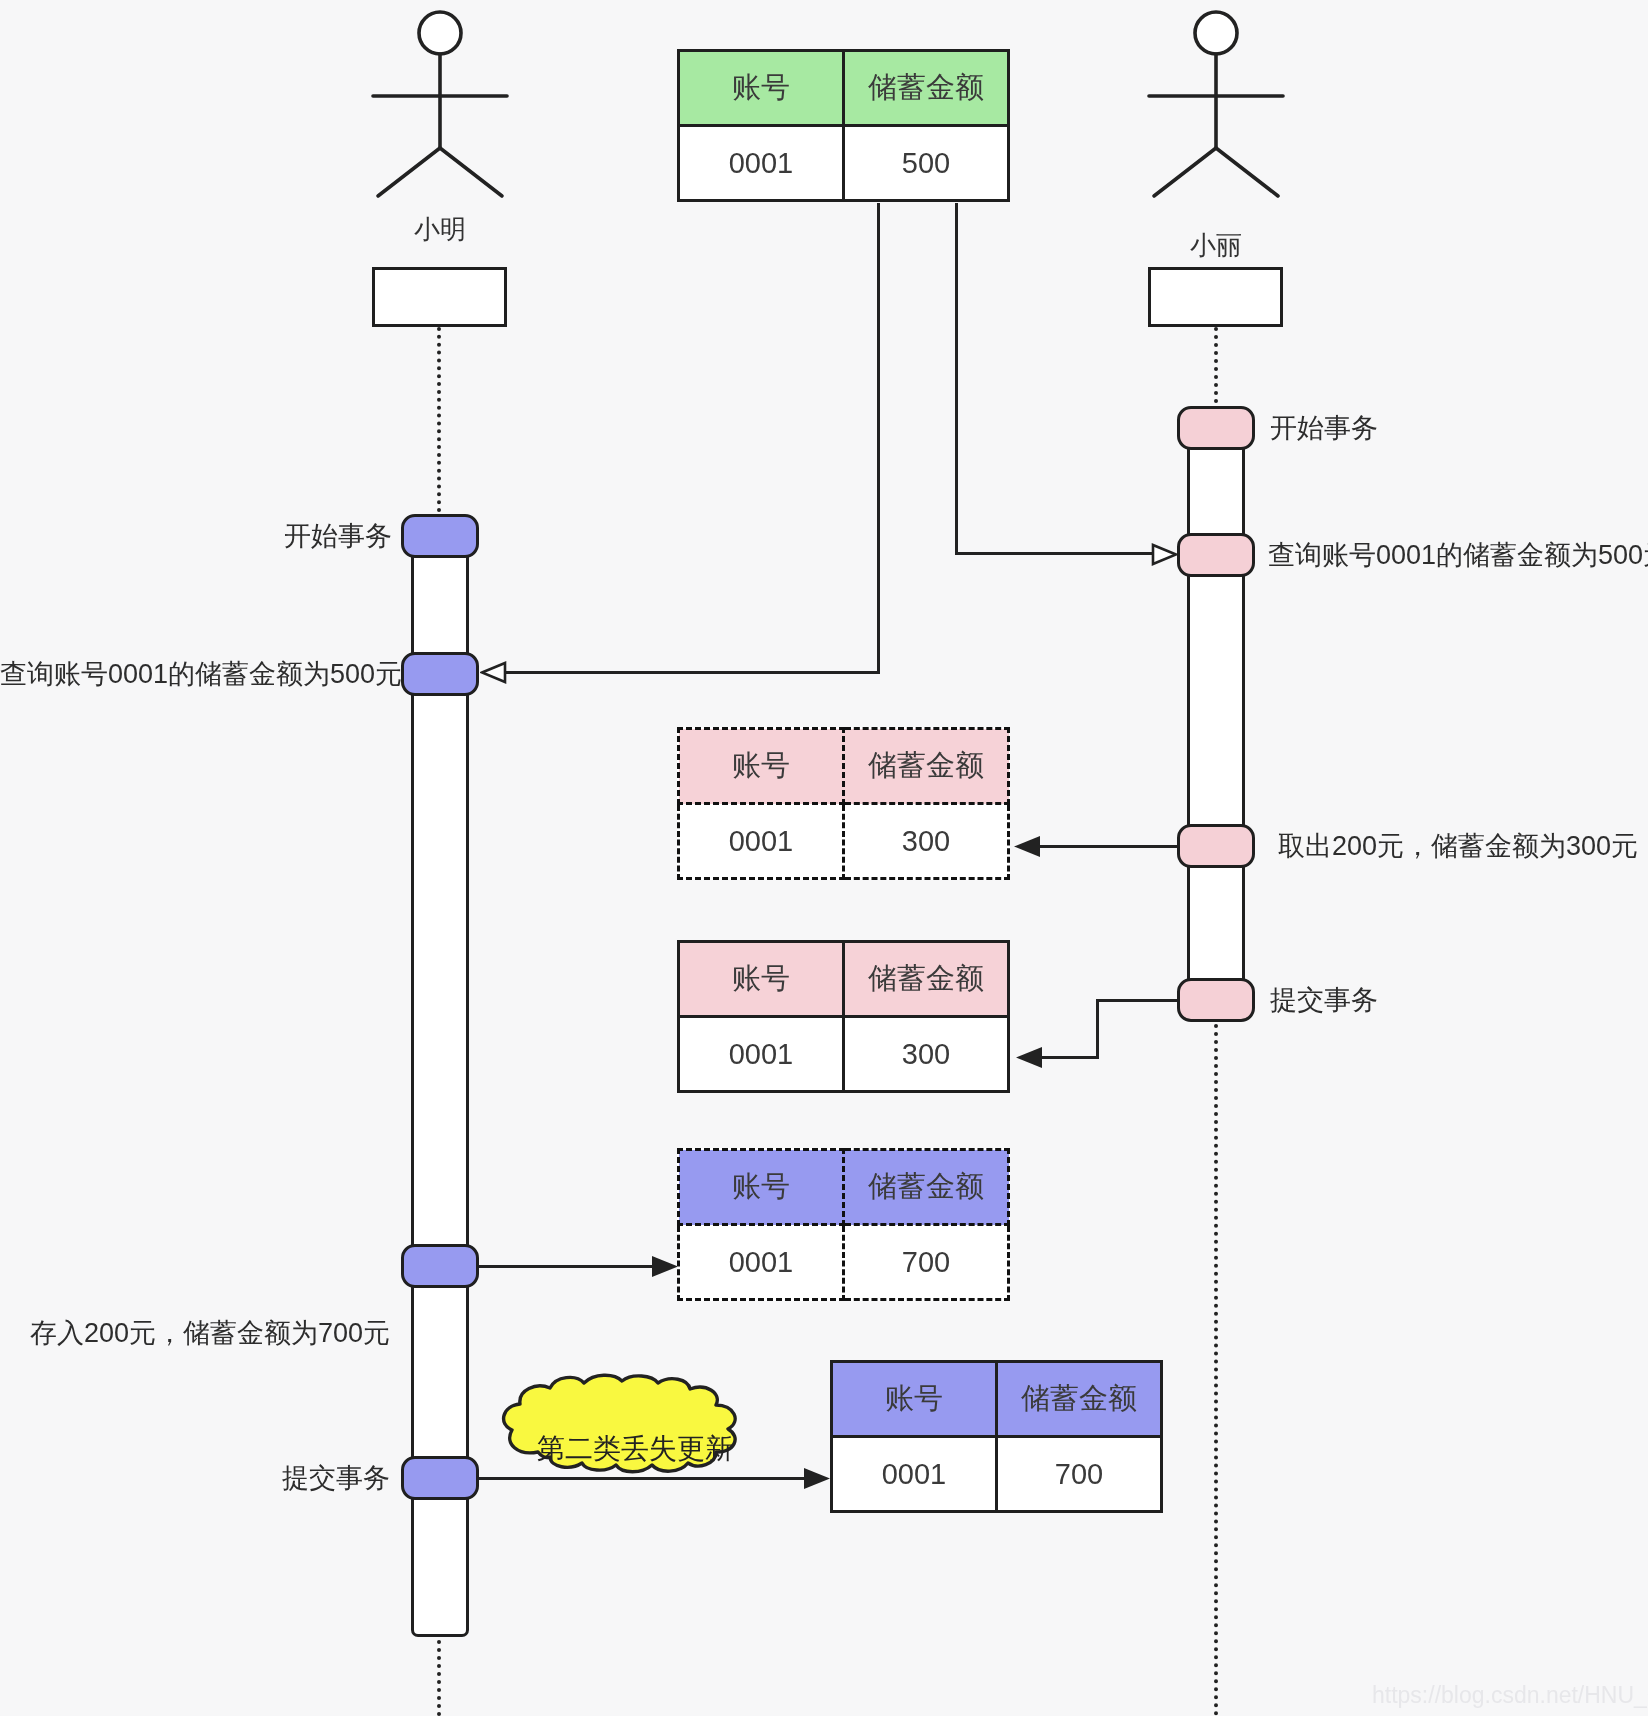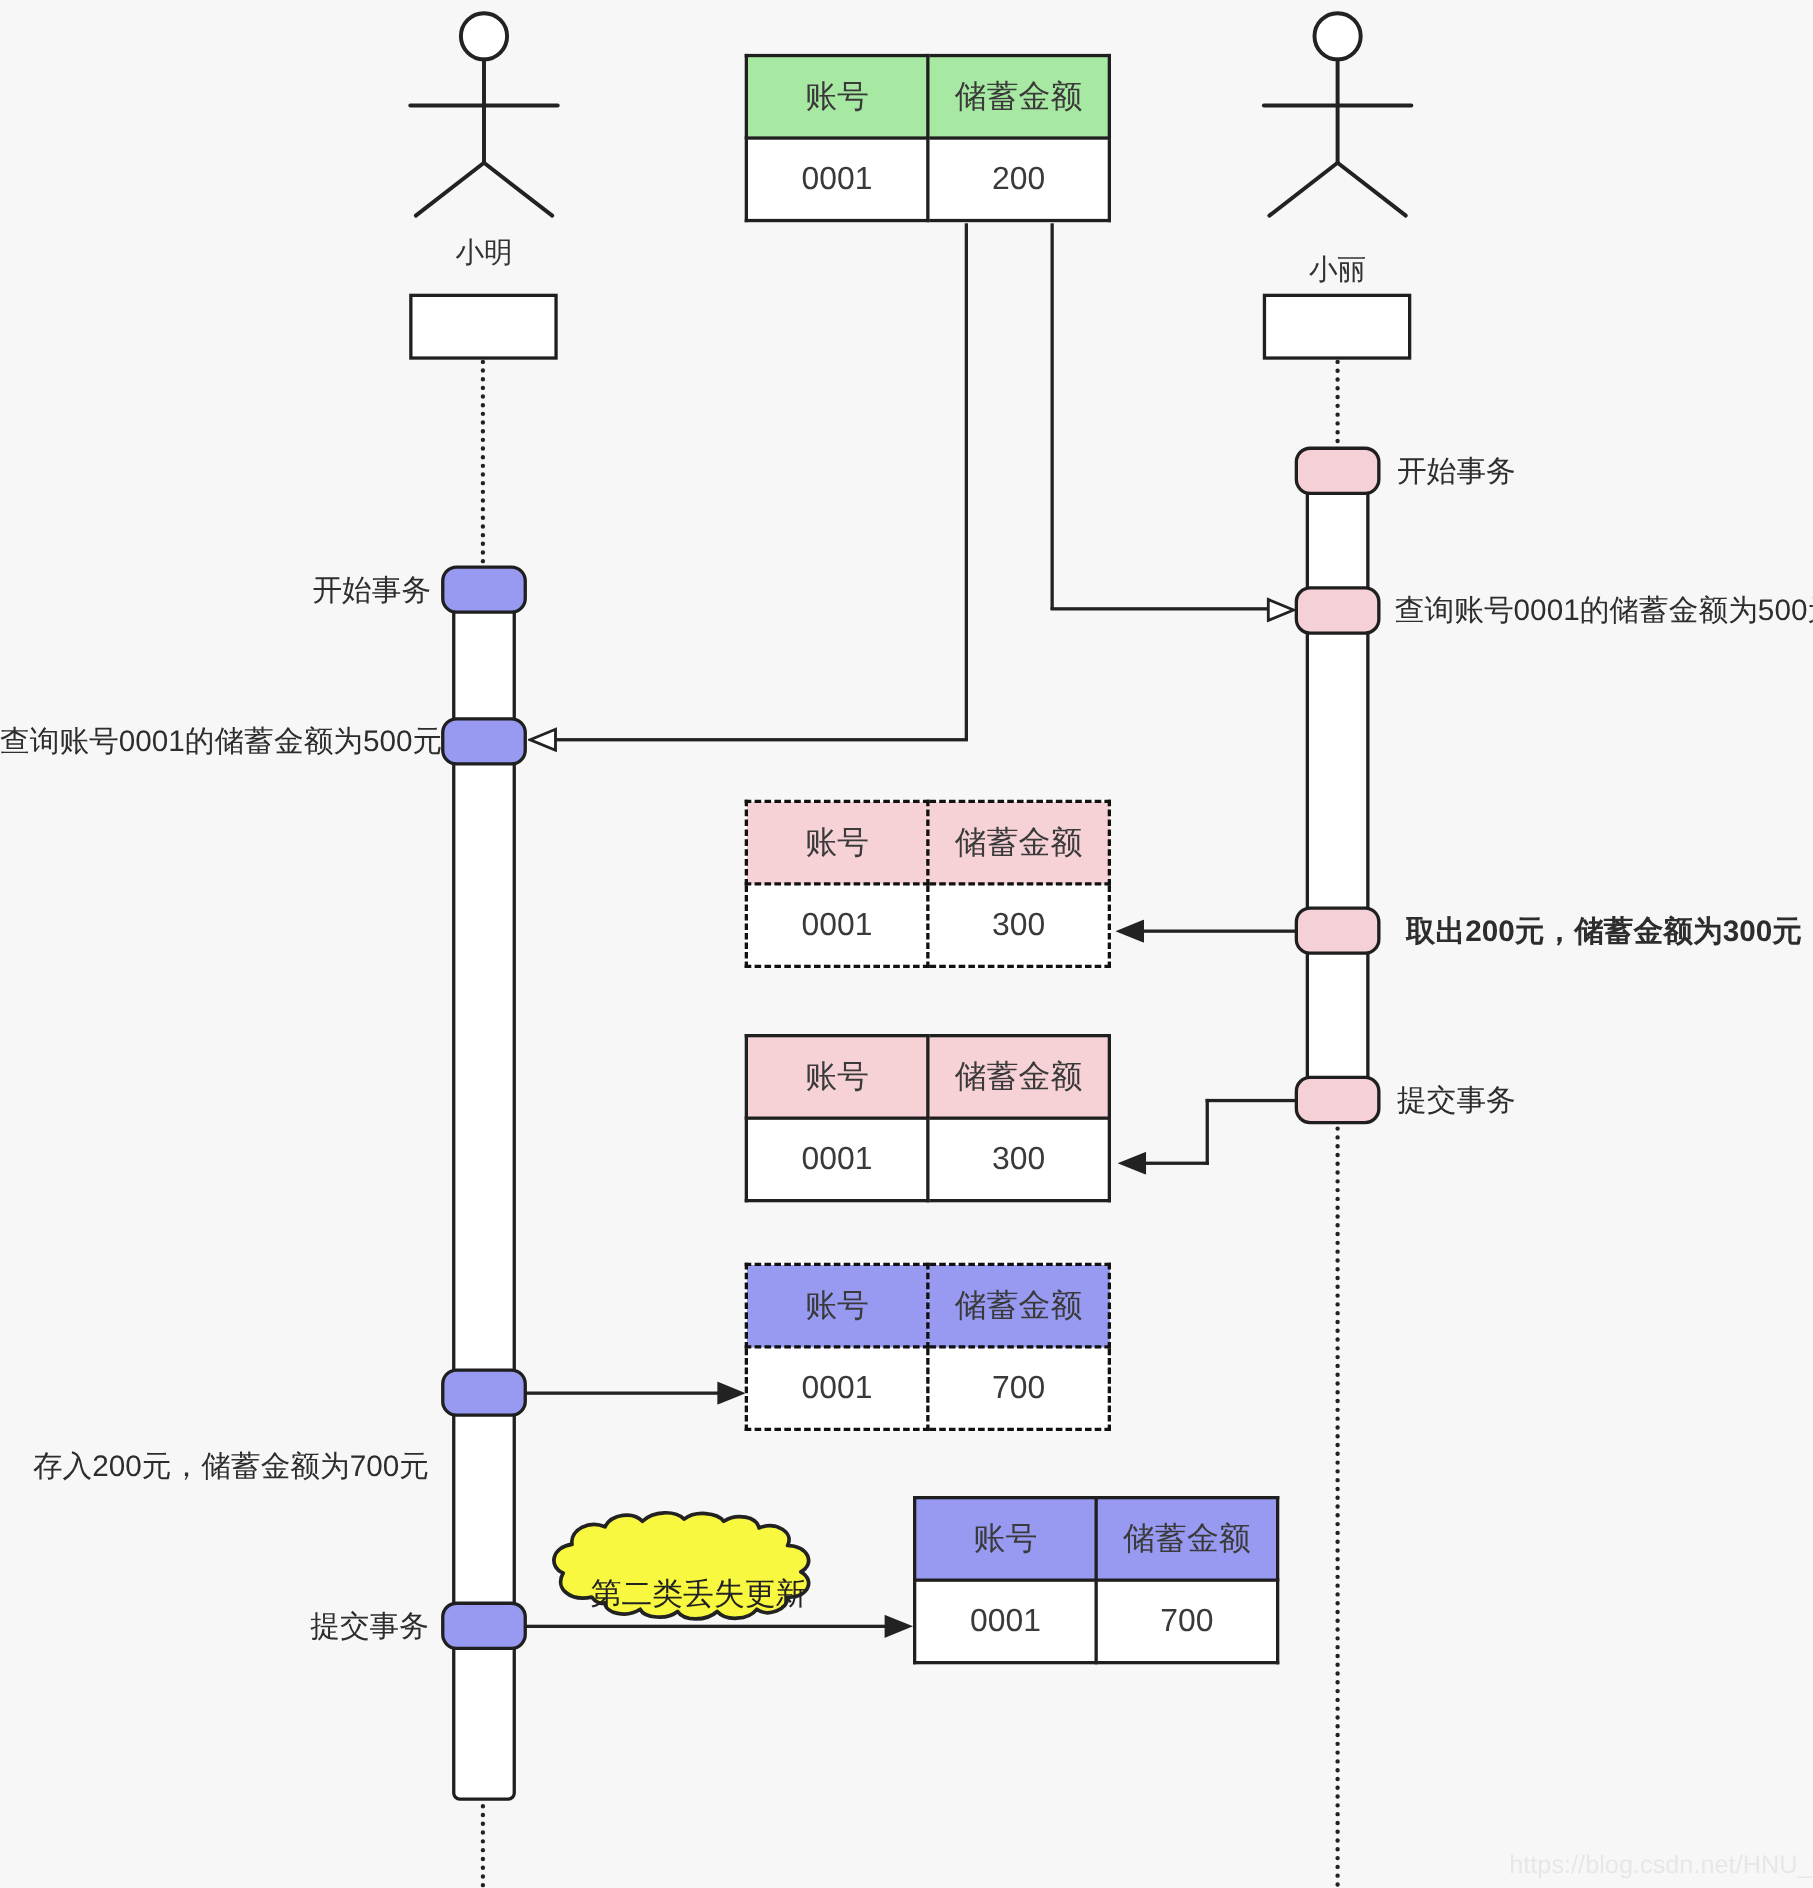--- a/index.html
+++ b/index.html
@@ -95,32 +95,32 @@
 <div class="marker pink" style="left:1177px;top:533px;"></div>
 <div class="marker pink" style="left:1177px;top:824px;"></div>
 <div class="marker pink" style="left:1177px;top:978px;"></div>
 
 <div class="evlabel right-align" style="left:0;width:392px;top:519px;">开始事务</div>
 <div class="evlabel right-align" style="left:0;width:390px;top:657px;">查询账号0001的储蓄金额为500元</div>
 <div class="evlabel right-align" style="left:0;width:390px;top:1316px;">存入200元，储蓄金额为700元</div>
 <div class="evlabel right-align" style="left:0;width:390px;top:1461px;">提交事务</div>
 <div class="evlabel" style="left:1270px;top:411px;">开始事务</div>
 <div class="evlabel" style="left:1268px;top:538px;">查询账号0001的储蓄金额为500元</div>
-<div class="evlabel" style="left:1278px;top:829px;font-weight:bold;">取出200元，储蓄金额为300元</div>
+<div class="evlabel" style="left:1278px;top:829px;">取出200元，储蓄金额为300元</div>
 <div class="evlabel" style="left:1270px;top:983px;">提交事务</div>
 
 <table class="snap solid" style="left:677px;top:49px;">
   <tbody>
       <tr>
     <td class="hd green">账号</td>
     <td class="hd green">储蓄金额</td>
   </tr>
   <tr>
     <td>0001</td>
-    <td>200</td>
+    <td>500</td>
   </tr>
 </tbody>
   </table>
 
 <table class="snap dashed" style="left:677px;top:727px;">
   <tbody>
       <tr>
     <td class="hd pink">账号</td>
     <td class="hd pink">储蓄金额</td>
   </tr>

